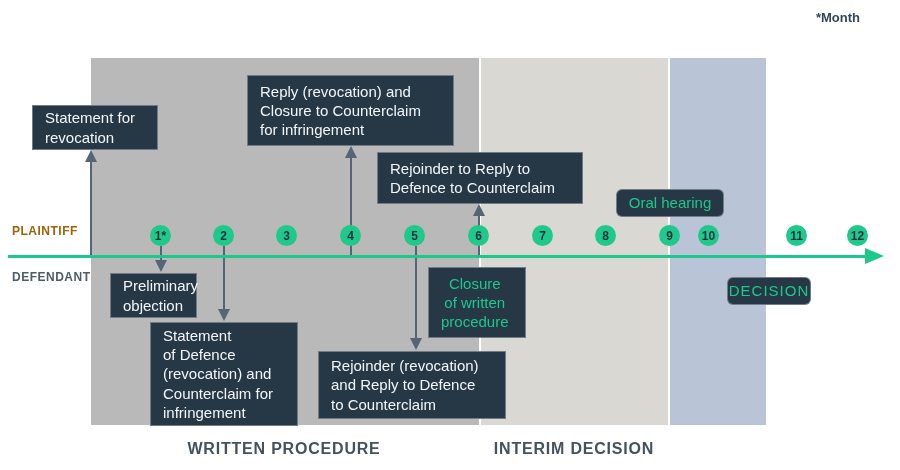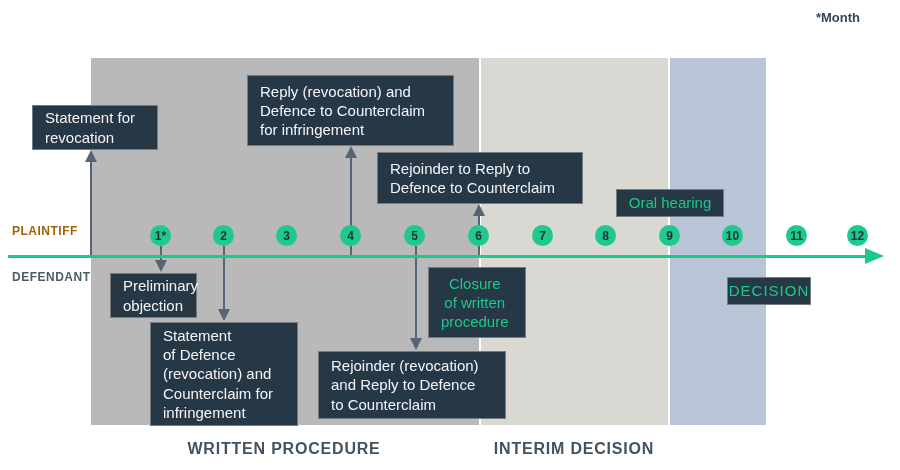--- a/index.html
+++ b/index.html
@@ -42,21 +42,21 @@
   .head-down{position:absolute;width:0;height:0;z-index:2;
     border-left:6px solid transparent;border-right:6px solid transparent;
     border-top:12px solid #566575;}
   .tl-line,.tl-arrowhead{z-index:4;}
 
   
   .evt{position:absolute;background:#263746;color:#f4f6f8;font-size:15px;line-height:1.28;
     display:flex;align-items:center;box-sizing:border-box;padding:4px 12px;
     white-space:pre-line;z-index:8;border:1px solid rgba(255,255,255,.35);}
   .evt.green{color:#1dc88b;}
-  .evt.center{justify-content:center;text-align:center;padding:2px 6px;}
+  .evt.center{justify-content:center;text-align:center;padding:2px 6px;border-radius:6px;}
   .evt.caps{letter-spacing:1px;}
 
   
   .phase-label{position:absolute;top:440px;width:240px;text-align:center;
     font-size:16px;font-weight:bold;letter-spacing:.8px;color:#43525f;}
 </style>
 </head>
 <body>
 
 <div class="stage">
@@ -90,32 +90,32 @@
 
   <div class="month-circle" style="left:150px">1*</div>
   <div class="month-circle" style="left:213px">2</div>
   <div class="month-circle" style="left:276px">3</div>
   <div class="month-circle" style="left:340px">4</div>
   <div class="month-circle" style="left:404px">5</div>
   <div class="month-circle" style="left:468px">6</div>
   <div class="month-circle" style="left:532px">7</div>
   <div class="month-circle" style="left:595px">8</div>
   <div class="month-circle" style="left:659px">9</div>
-  <div class="month-circle" style="left:722px">10</div>
+  <div class="month-circle" style="left:698px">10</div>
   <div class="month-circle" style="left:786px">11</div>
   <div class="month-circle" style="left:847px">12</div>
 
   <div class="side-label plaintiff">PLAINTIFF</div>
   <div class="side-label defendant">DEFENDANT</div>
 
   <div class="evt" style="left:32px;top:105px;width:126px;height:45px;">Statement for
 revocation</div>
 
   <div class="evt" style="left:247px;top:75px;width:207px;height:71px;">Reply (revocation) and
-Defence to Counterclaim
+Closure to Counterclaim
 for infringement</div>
 
   <div class="evt" style="left:377px;top:152px;width:206px;height:52px;">Rejoinder to Reply to
 Defence to Counterclaim</div>
 
   <div class="evt green center" style="left:616px;top:189px;width:108px;height:28px;">Oral hearing</div>
 
   <div class="evt" style="left:110px;top:273px;width:87px;height:45px;">Preliminary
 objection</div>
 

